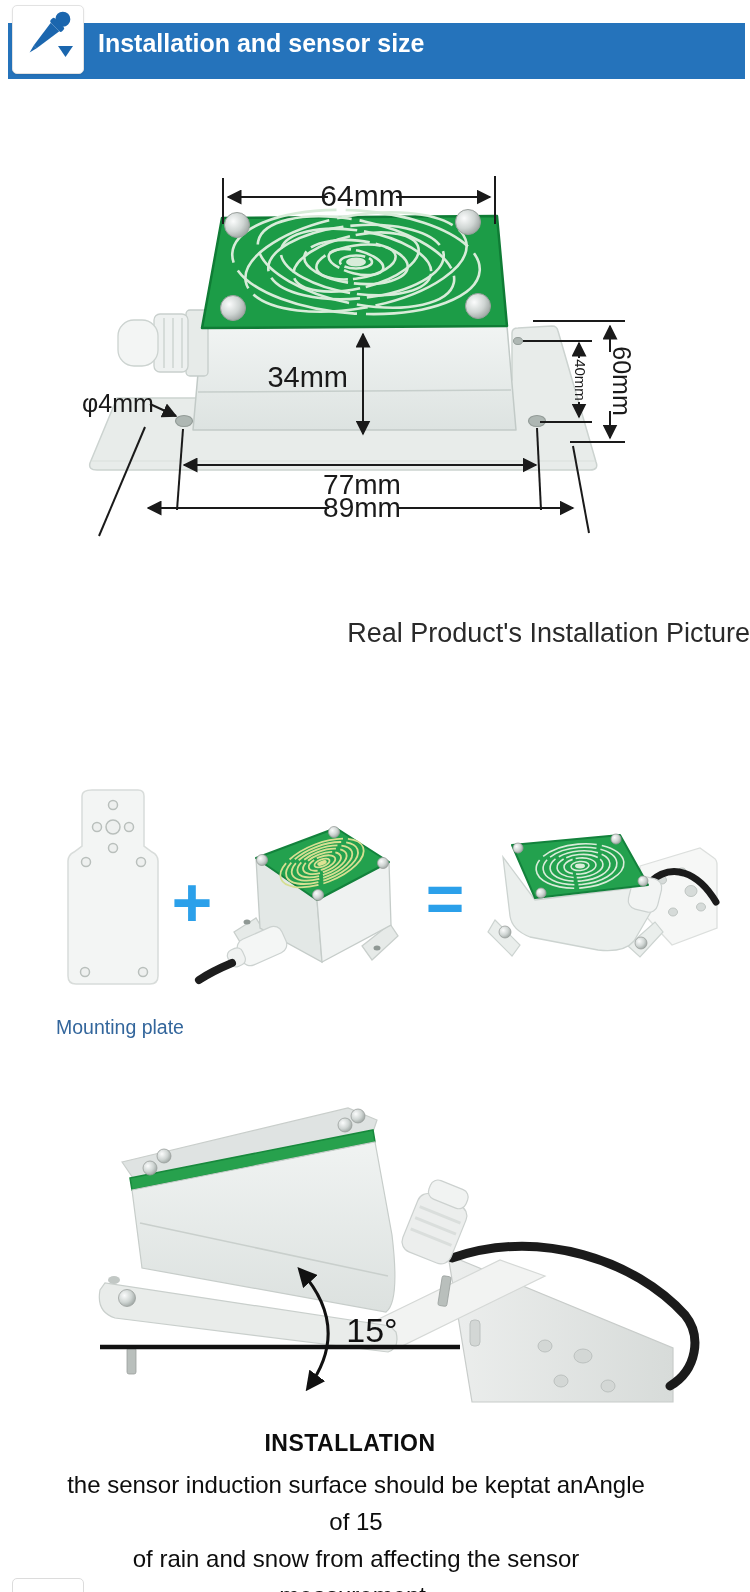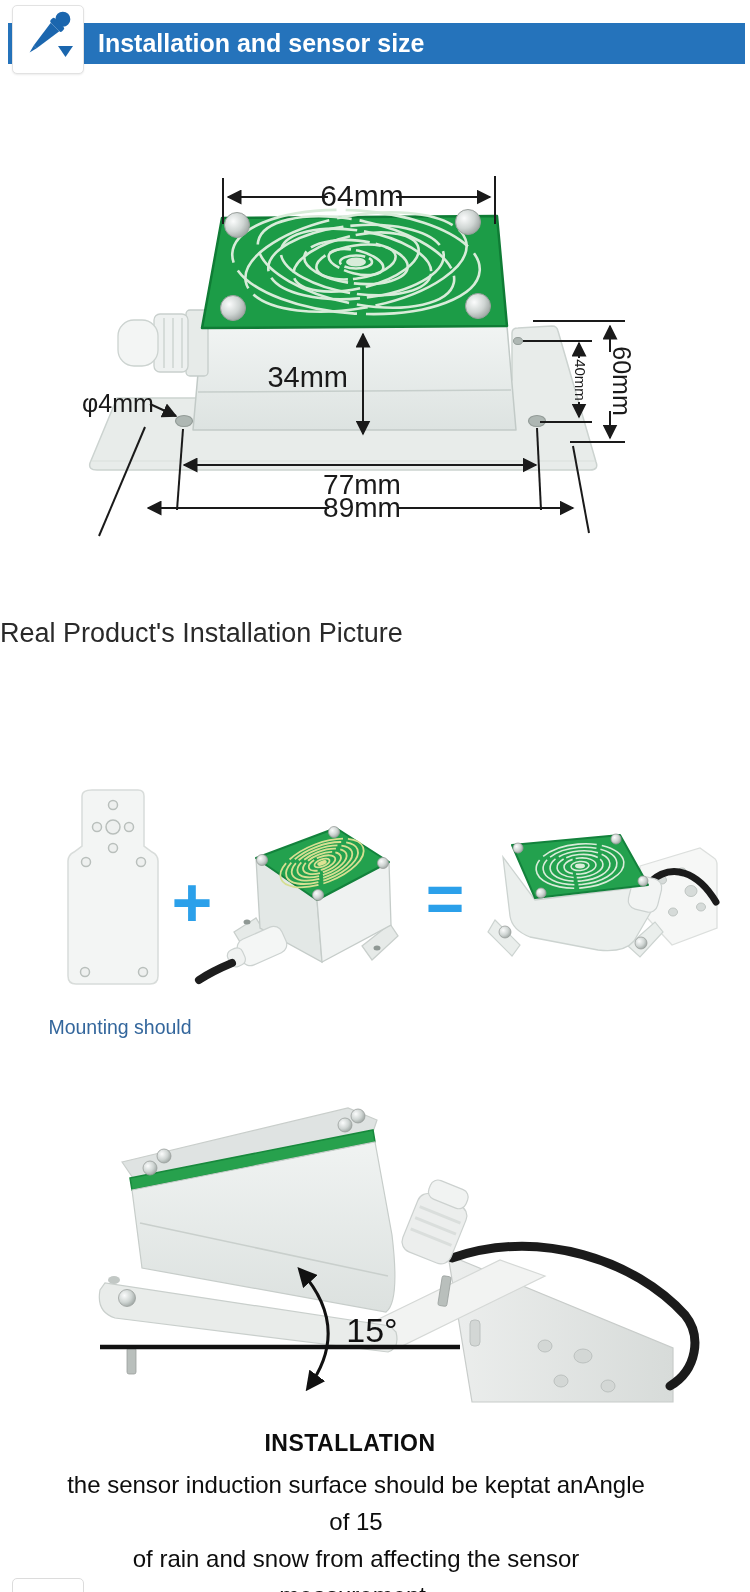--- a/index.html
+++ b/index.html
@@ -3,40 +3,40 @@
 <meta charset="utf-8">
 <style>
   html,body{margin:0;padding:0;background:#ffffff;}
   .page{
     position:relative;width:750px;height:1592px;margin:0 auto;
     background:#ffffff;overflow:hidden;
     font-family:"Liberation Sans","DejaVu Sans",sans-serif;
   }
   
   .banner{
-    position:absolute;left:8px;top:23px;width:737px;height:41px;
+    position:absolute;left:8px;top:23px;width:737px;height:56px;
     background:#2573bb;
   }
   .banner-title{
     position:absolute;left:90px;top:0;height:40px;line-height:40px;
     color:#ffffff;font-size:25px;font-weight:bold;white-space:nowrap;
   }
   .icon-card{
     position:absolute;left:12px;top:5px;width:70px;height:67px;
     background:#ffffff;border:1px solid #e2e2e2;border-radius:5px;
     box-shadow:0 1px 2px rgba(0,0,0,0.08);
   }
   .next-card{
     position:absolute;left:12px;top:1578px;width:70px;height:30px;
     background:#ffffff;border:1px solid #dcdcdc;border-radius:5px 5px 0 0;
   }
   
   .fig{position:absolute;left:0;}
   .caption{
-    position:absolute;left:0;top:618px;width:750px;text-align:left;
+    position:absolute;left:0;top:618px;width:750px;text-align:right;
     font-size:27px;color:#2a2a2a;font-weight:500;letter-spacing:0px;
   }
   .op-sign{
     position:absolute;color:#2ba0ea;font-weight:bold;line-height:1;
     text-align:center;width:70px;
   }
   .op-plus{left:157px;top:868px;font-size:70px;}
   .op-equals{left:410px;top:866px;font-size:66px;}
   .assembly-label{
     position:absolute;top:1016px;width:220px;text-align:center;
@@ -254,21 +254,21 @@
         <circle cx="643" cy="121" r="5"></circle>
           <circle cx="541" cy="133" r="5"></circle>
         <circle cx="505" cy="172" r="6"></circle>
           <circle cx="641" cy="183" r="6"></circle>
       </g>
     </g>
   </svg>
 
   <div class="op-sign op-plus">+</div>
   <div class="op-sign op-equals">=</div>
-  <div class="assembly-label al-1">Mounting should</div>
+  <div class="assembly-label al-1">Mounting plate</div>
 
   <svg class="fig" style="top:1080px" width="750" height="330" viewBox="0 0 750 330">
     <defs>
       <radialGradient id="silver3" cx="35%" cy="35%" r="75%">
         <stop offset="0%" stop-color="#fbfcfc"></stop>
           <stop offset="55%" stop-color="#cfd5d3"></stop>
           <stop offset="100%" stop-color="#969e9b"></stop>
       </radialGradient>
       <linearGradient id="poleg" x1="0" y1="0" x2="1" y2="0">
         <stop offset="0%" stop-color="#eceeed"></stop>

